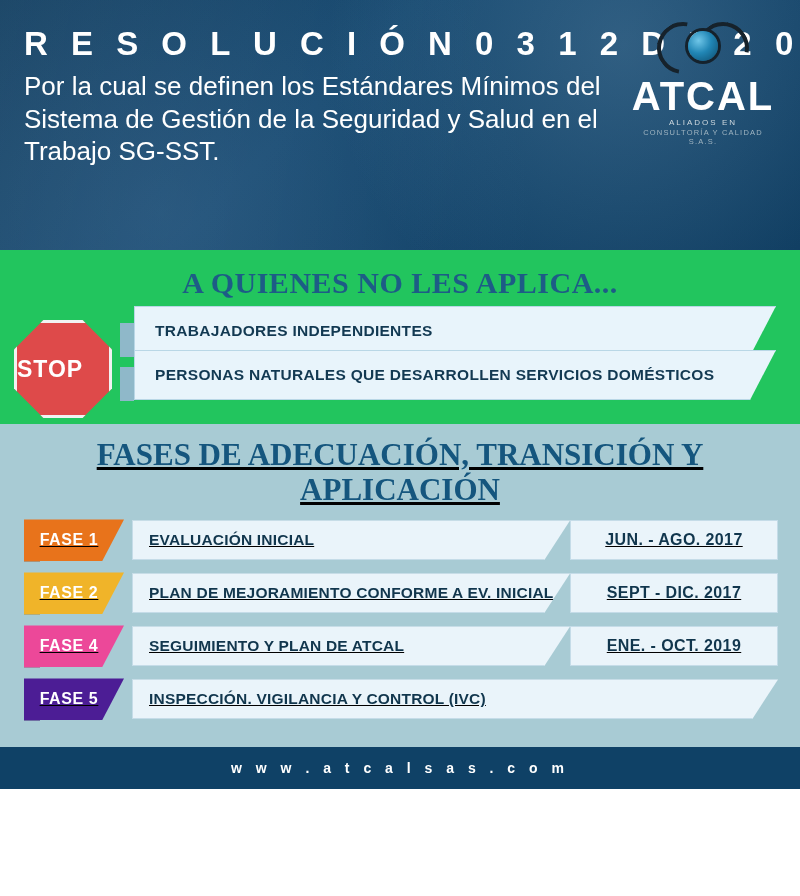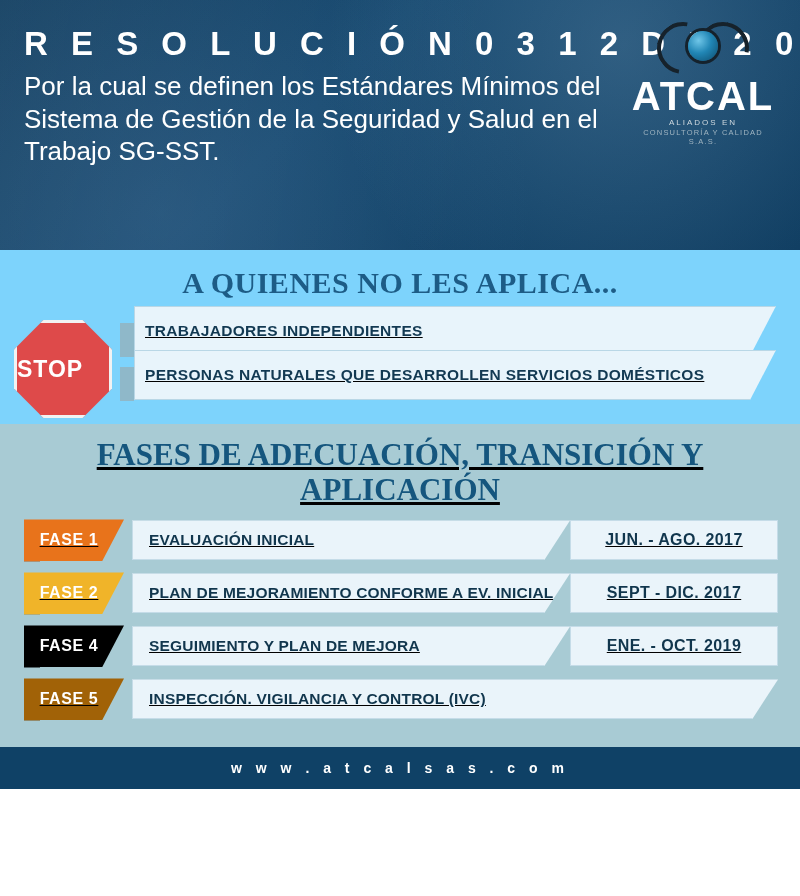--- a/index.html
+++ b/index.html
@@ -113,21 +113,21 @@
   }
   .logo-tag2 {
     color: #9fb4c1;
     font-size: 7.5px;
     letter-spacing: 1.2px;
     margin-top: 1px;
   }
 
   
   .sec-noaplica {
-    background: #7dd3fc;
+    background: #22c55e;
     padding: 16px 0 22px 0;
     position: relative;
   }
   .sec-title-dark {
     text-align: center;
     color: #1d5c86;
     font-family: "Liberation Serif", serif;
     font-size: 30px;
     font-weight: bold;
     letter-spacing: 0.5px;
@@ -174,23 +174,22 @@
     top: 9px;
   }
   .banner-body {
     flex: 1;
     height: 50px;
     background: #e8f4fb;
     border: 1px solid #b9d7e6;
     clip-path: polygon(0 0, 100% 0, calc(100% - 26px) 100%, 0 100%);
     display: flex;
     align-items: center;
-    padding-left: 10px;
+    padding-left: 20px;
     box-sizing: border-box;
-    text-decoration: underline;
   }
   .banner-body span {
     color: #123952;
     font-size: 15.5px;
     font-weight: bold;
     letter-spacing: 0.3px;
   }
 
   
   .sec-fases {
@@ -359,33 +358,33 @@
       <div class="fase-desc">
         <span>PLAN DE MEJORAMIENTO CONFORME A EV. INICIAL</span>
       </div>
       <div class="fase-date">
         <span>SEPT - DIC. 2017</span>
       </div>
     </div>
 
 
     <div class="fase-row">
-      <div class="fase-tag" style="background:#000000">
+      <div class="fase-tag" style="background:#ec4899">
         <span>FASE 4</span>
       </div>
       <div class="fase-desc">
-        <span>SEGUIMIENTO Y PLAN DE MEJORA</span>
+        <span>SEGUIMIENTO Y PLAN DE ATCAL</span>
       </div>
       <div class="fase-date">
         <span>ENE. - OCT. 2019</span>
       </div>
     </div>
 
     <div class="fase-row">
-      <div class="fase-tag" style="background:#a16207">
+      <div class="fase-tag" style="background:#4c1d95">
         <span>FASE 5</span>
       </div>
       <div class="fase-desc">
         <span>INSPECCIÓN. VIGILANCIA Y CONTROL  (IVC)</span>
       </div>
     </div>
   </div>
 
   <div class="footer">
     <span>w w w . a t c a l s a s . c o m</span>

